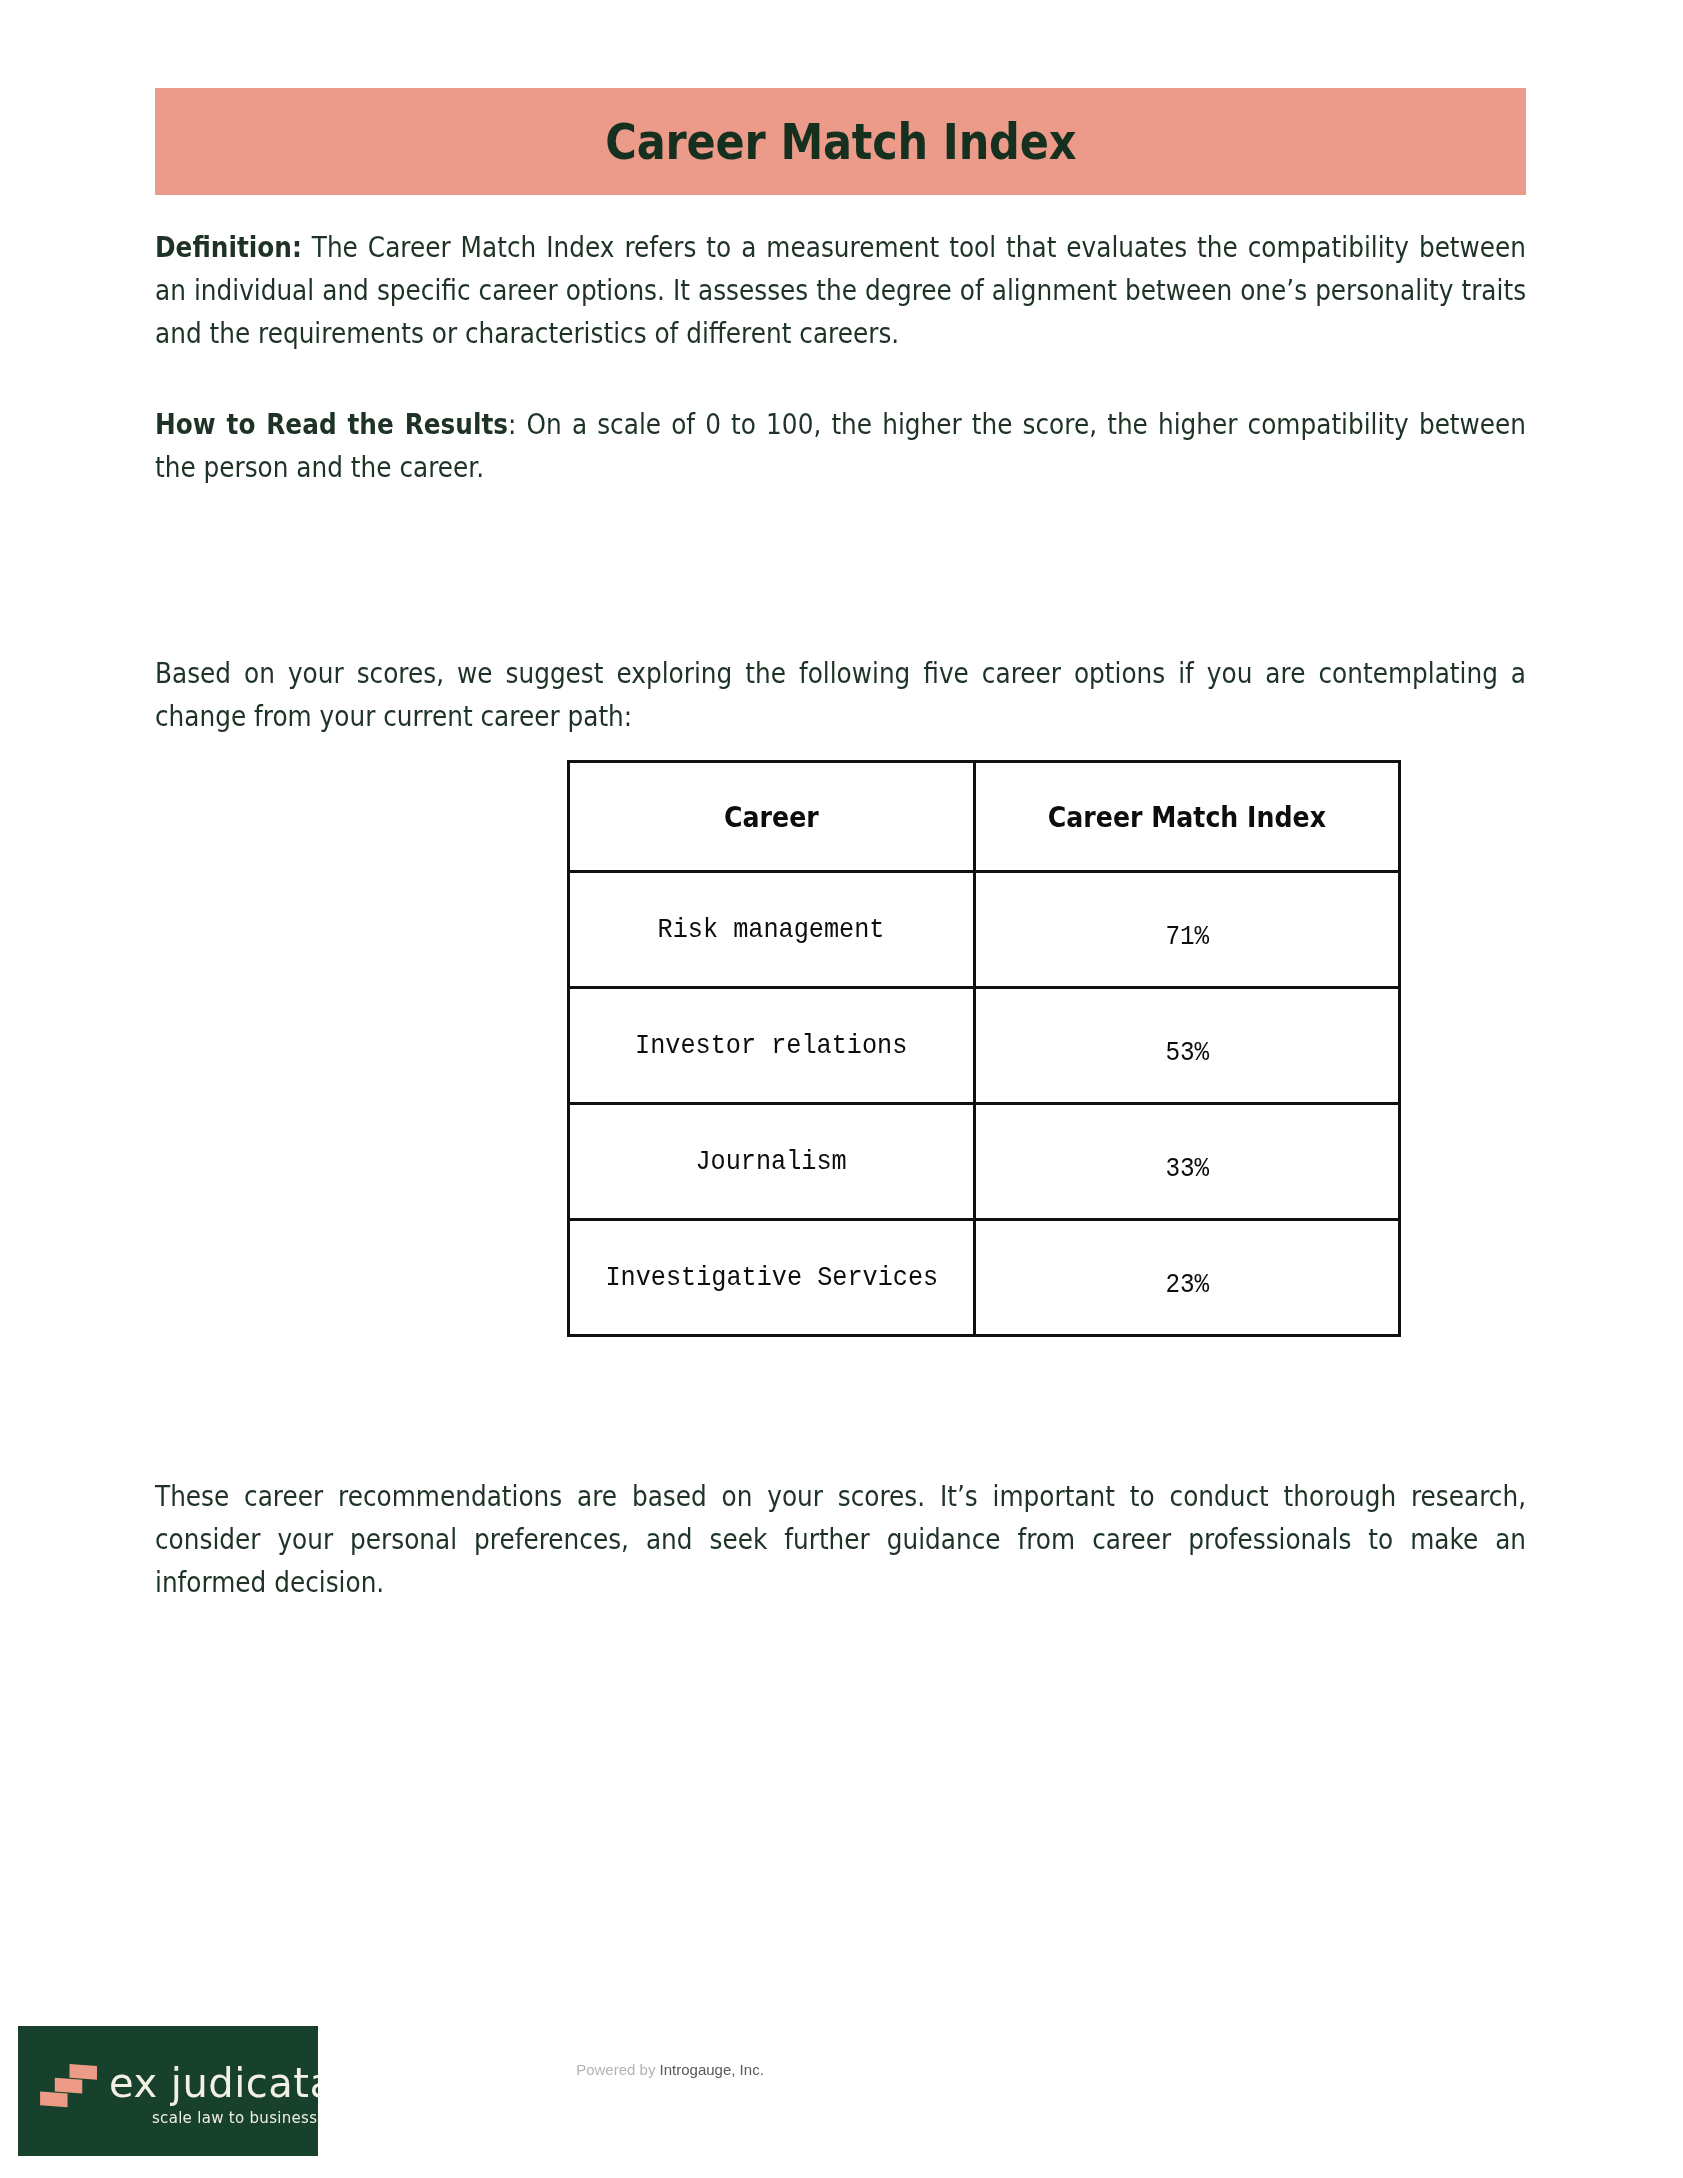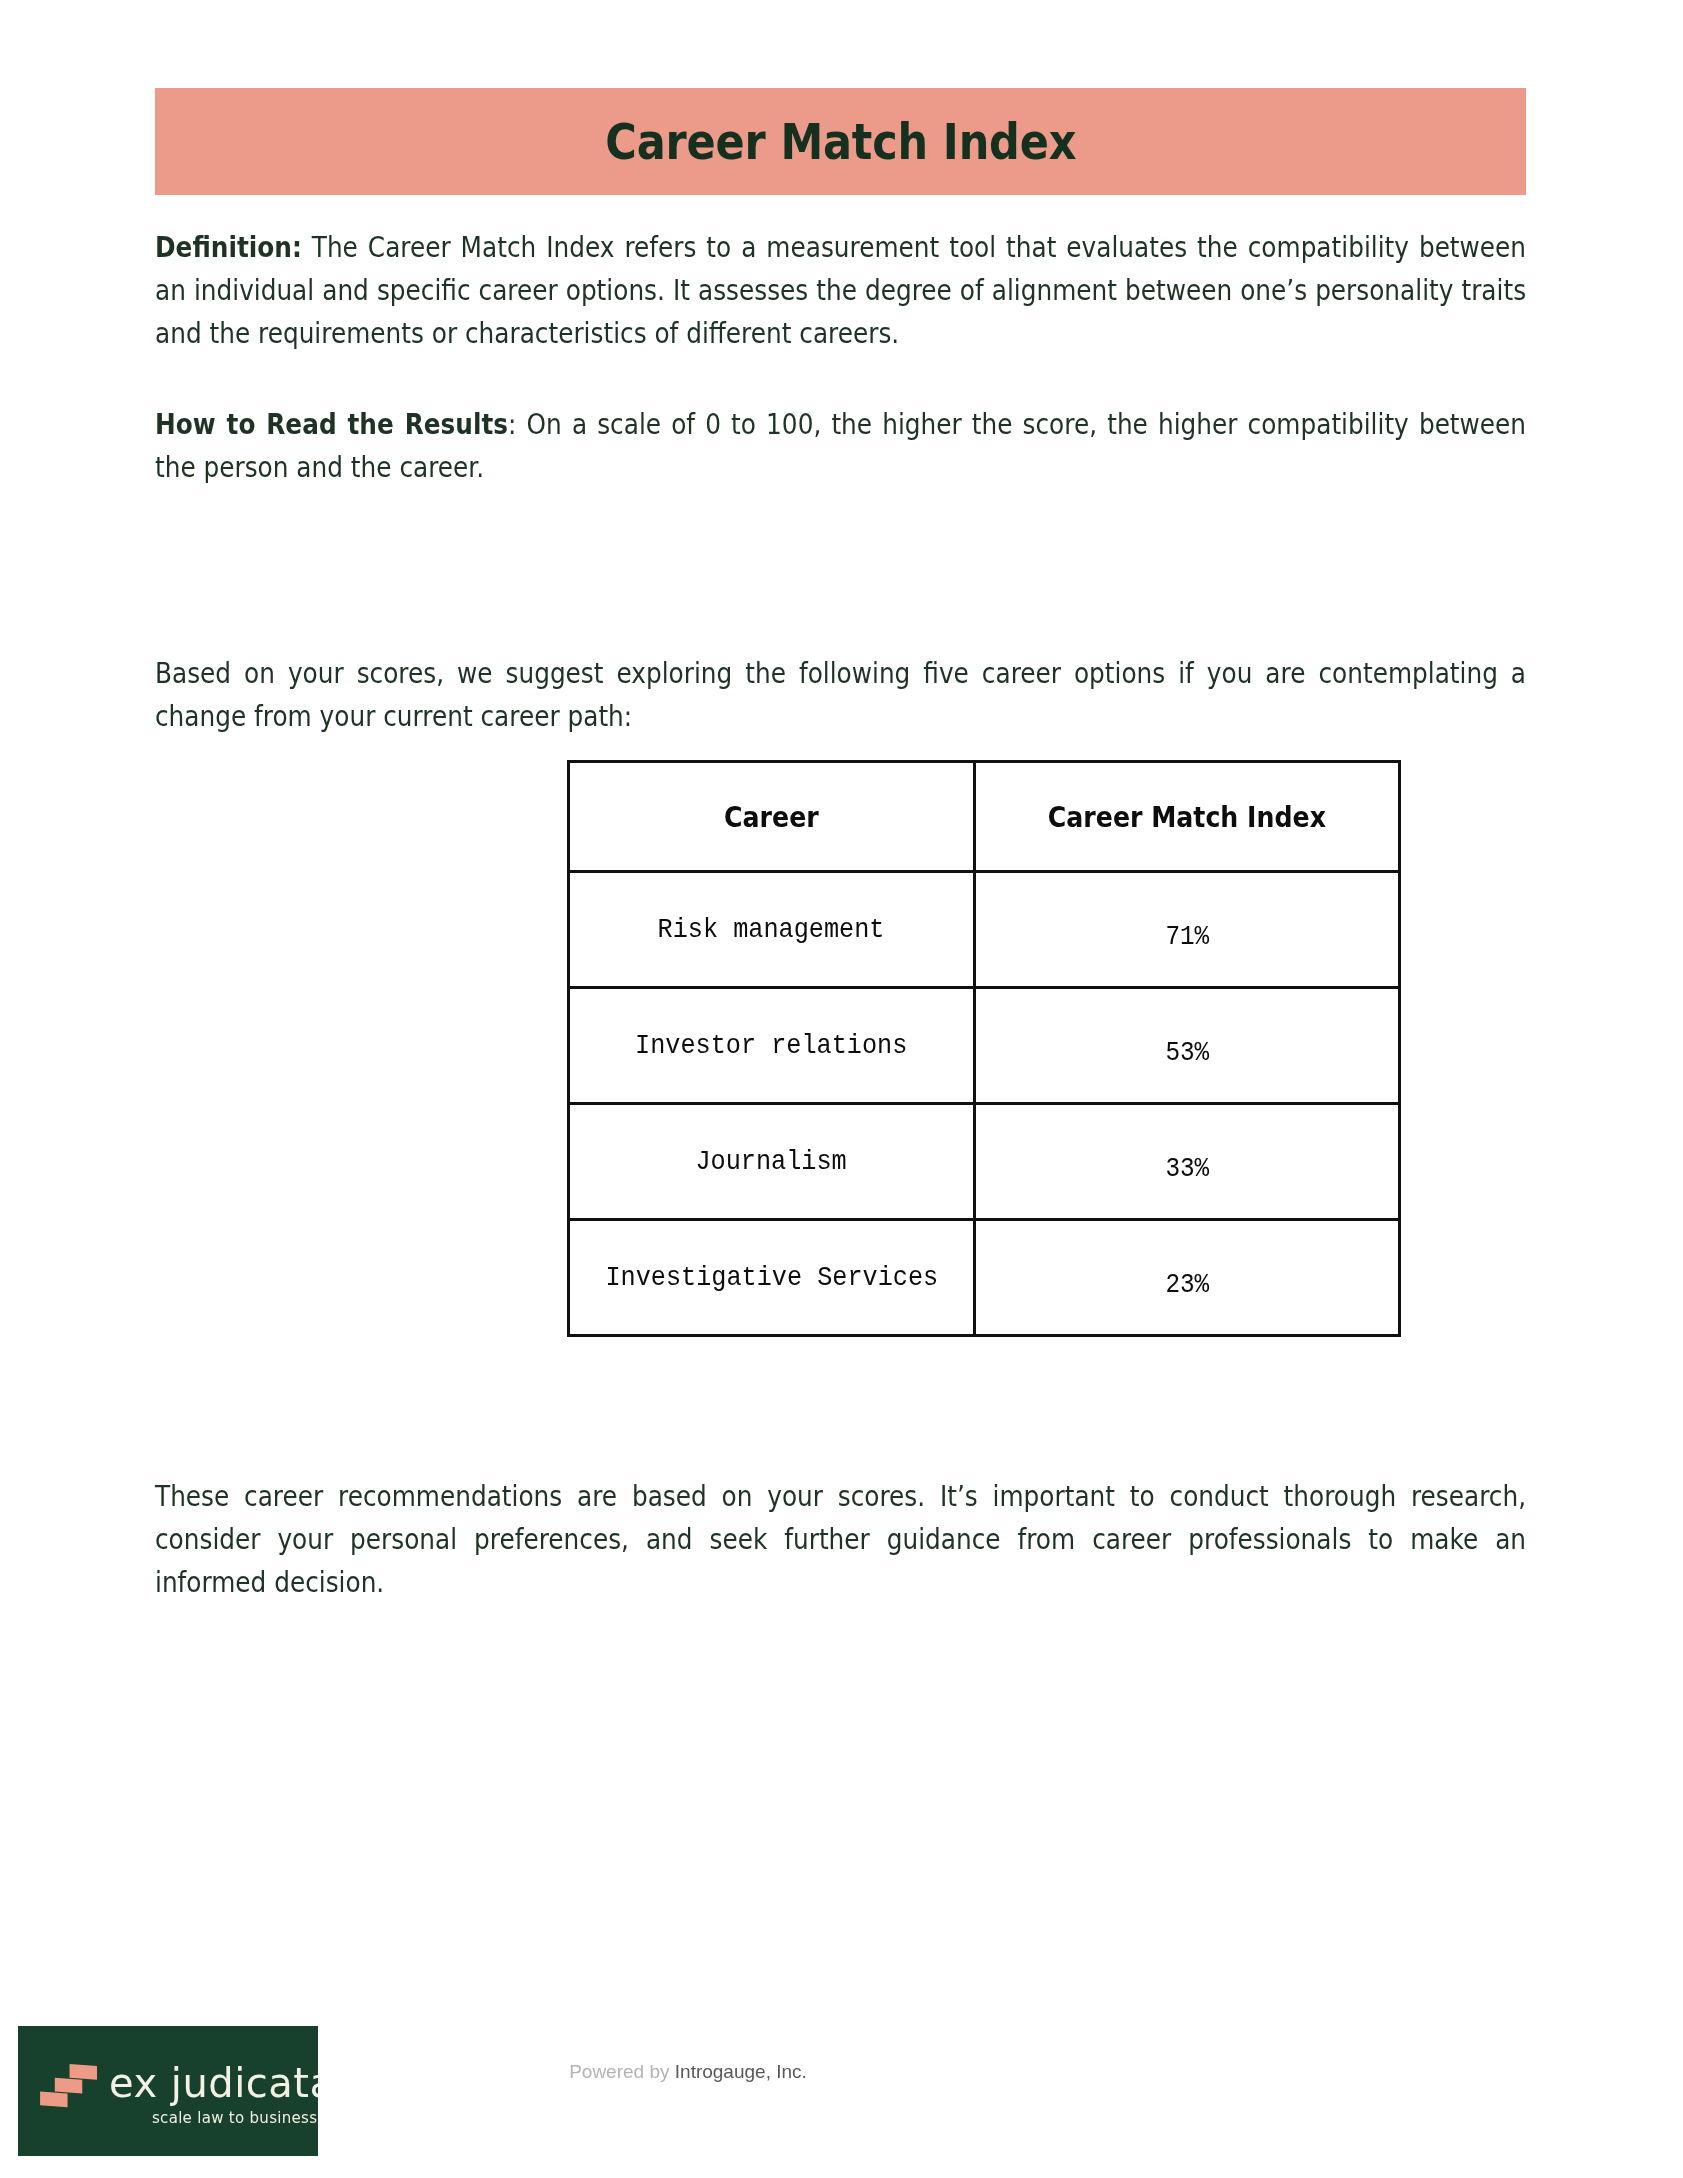--- a/index.html
+++ b/index.html
@@ -169,26 +169,26 @@
     top: 83px;
     color: #f1efe2;
     font-family: "DejaVu Sans", sans-serif;
     font-size: 15px;
     letter-spacing: 0.3px;
     white-space: nowrap;
   }
 
   .powered {
     position: absolute;
-    left: 18px;
+    left: 0;
     top: 2061px;
     width: 1340px;
     text-align: center;
     font-family: "Liberation Sans", sans-serif;
-    font-size: 19px;
+    font-size: 15px;
     white-space: nowrap;
   }
   .powered .pw-prefix { color: #b3b3b3; }
   .powered .pw-name { color: #595959; }
 </style>
 </head>
 <body>
 
 <div class="page">
 

